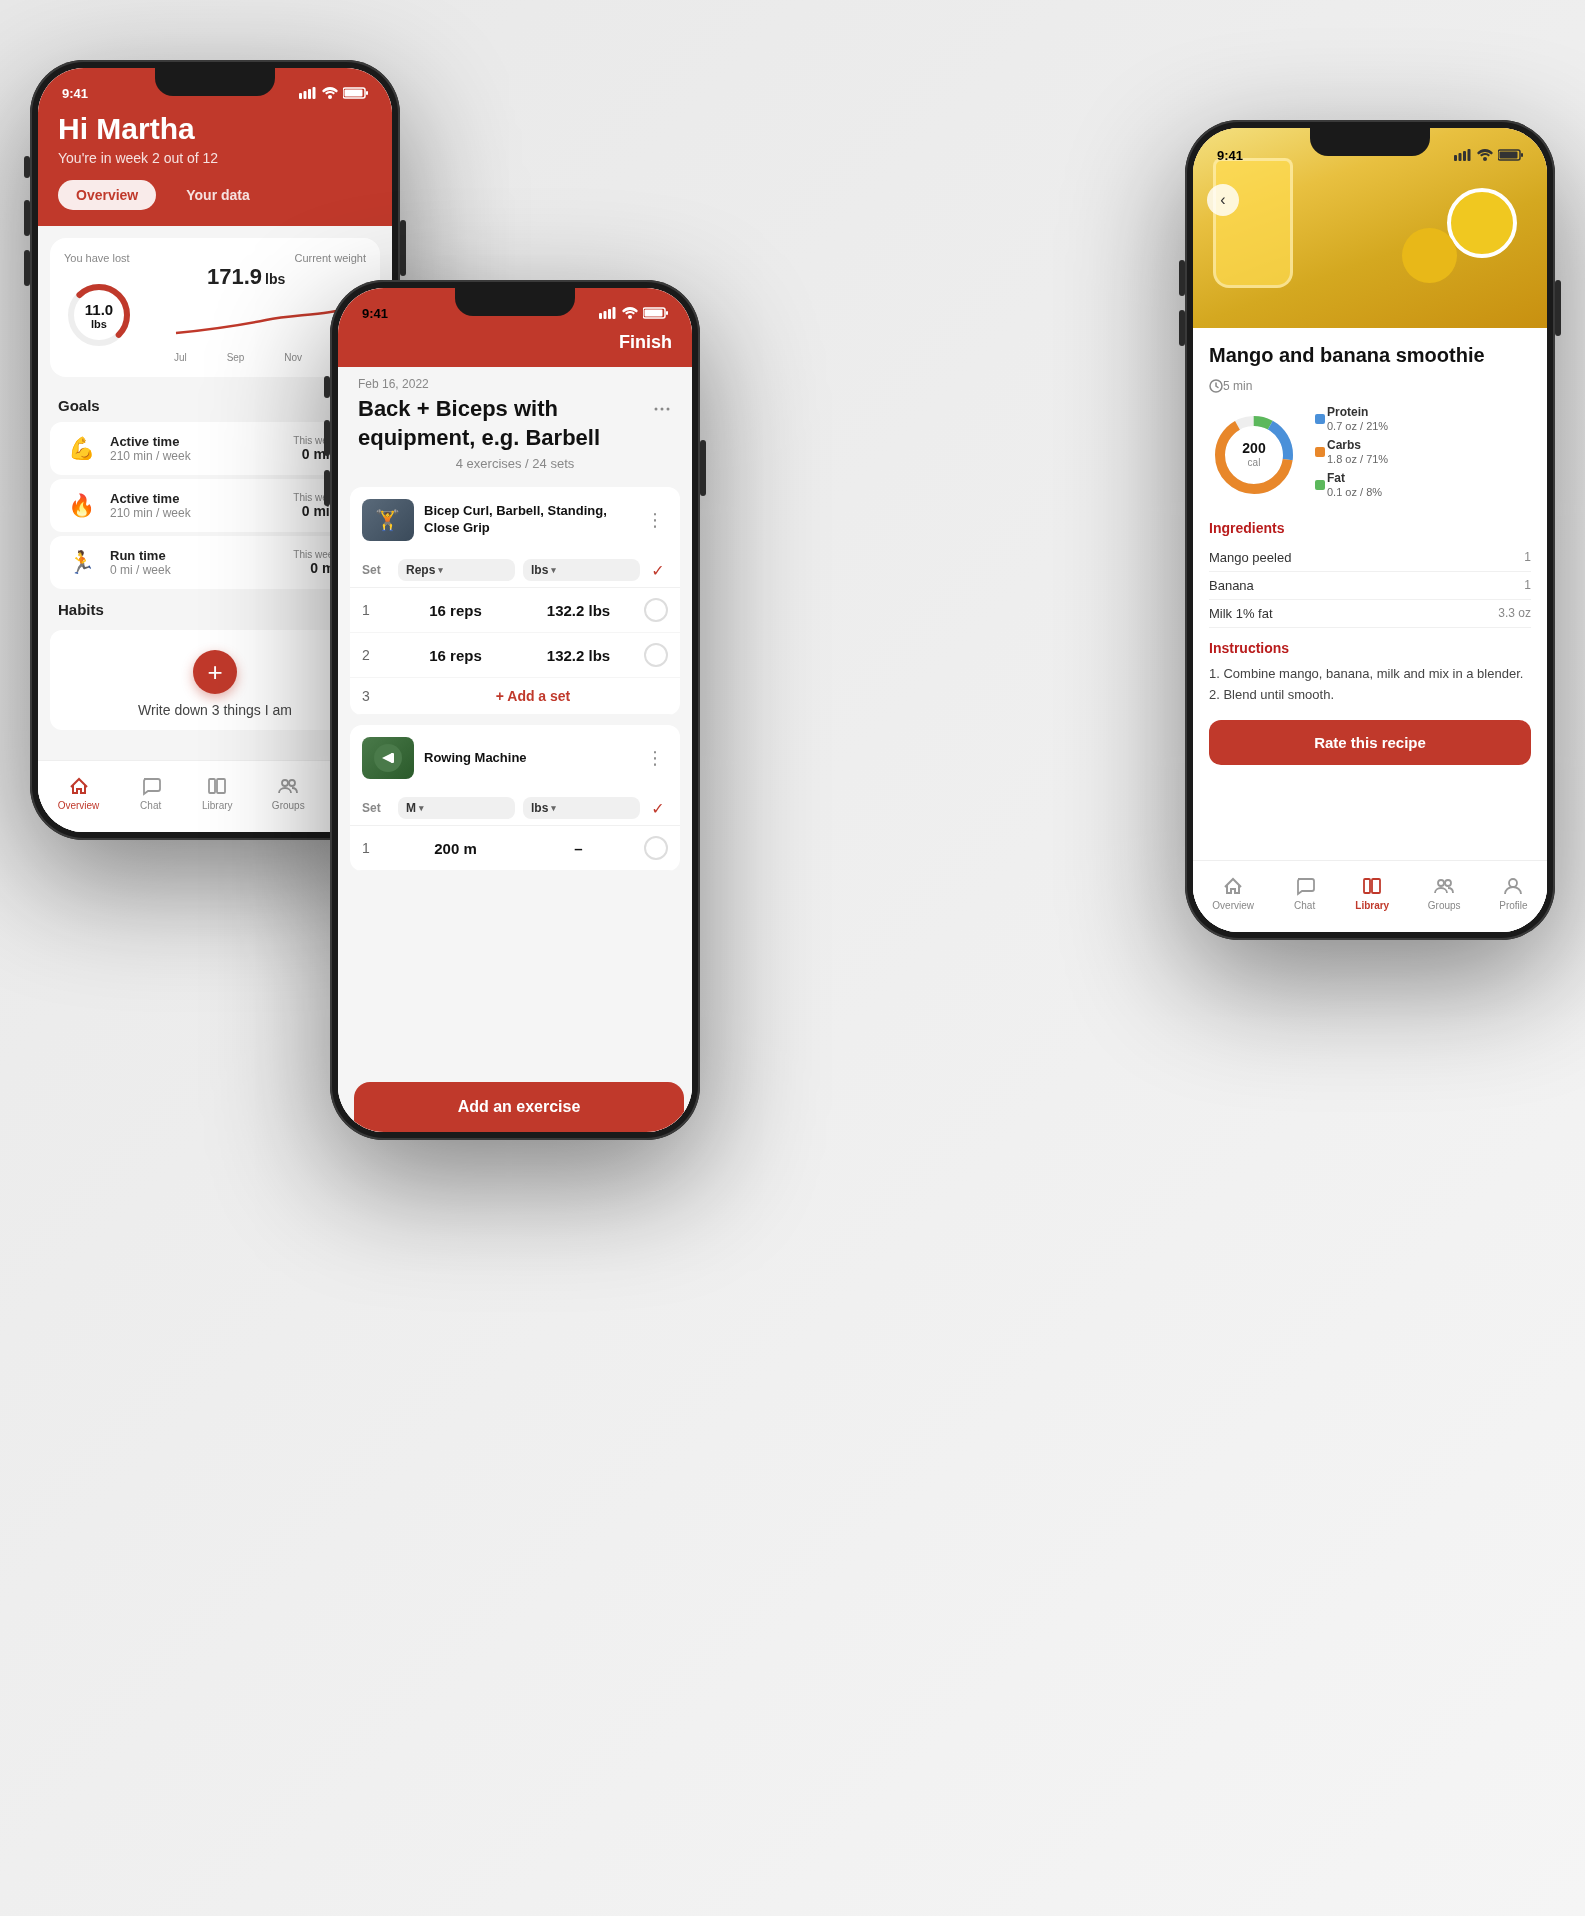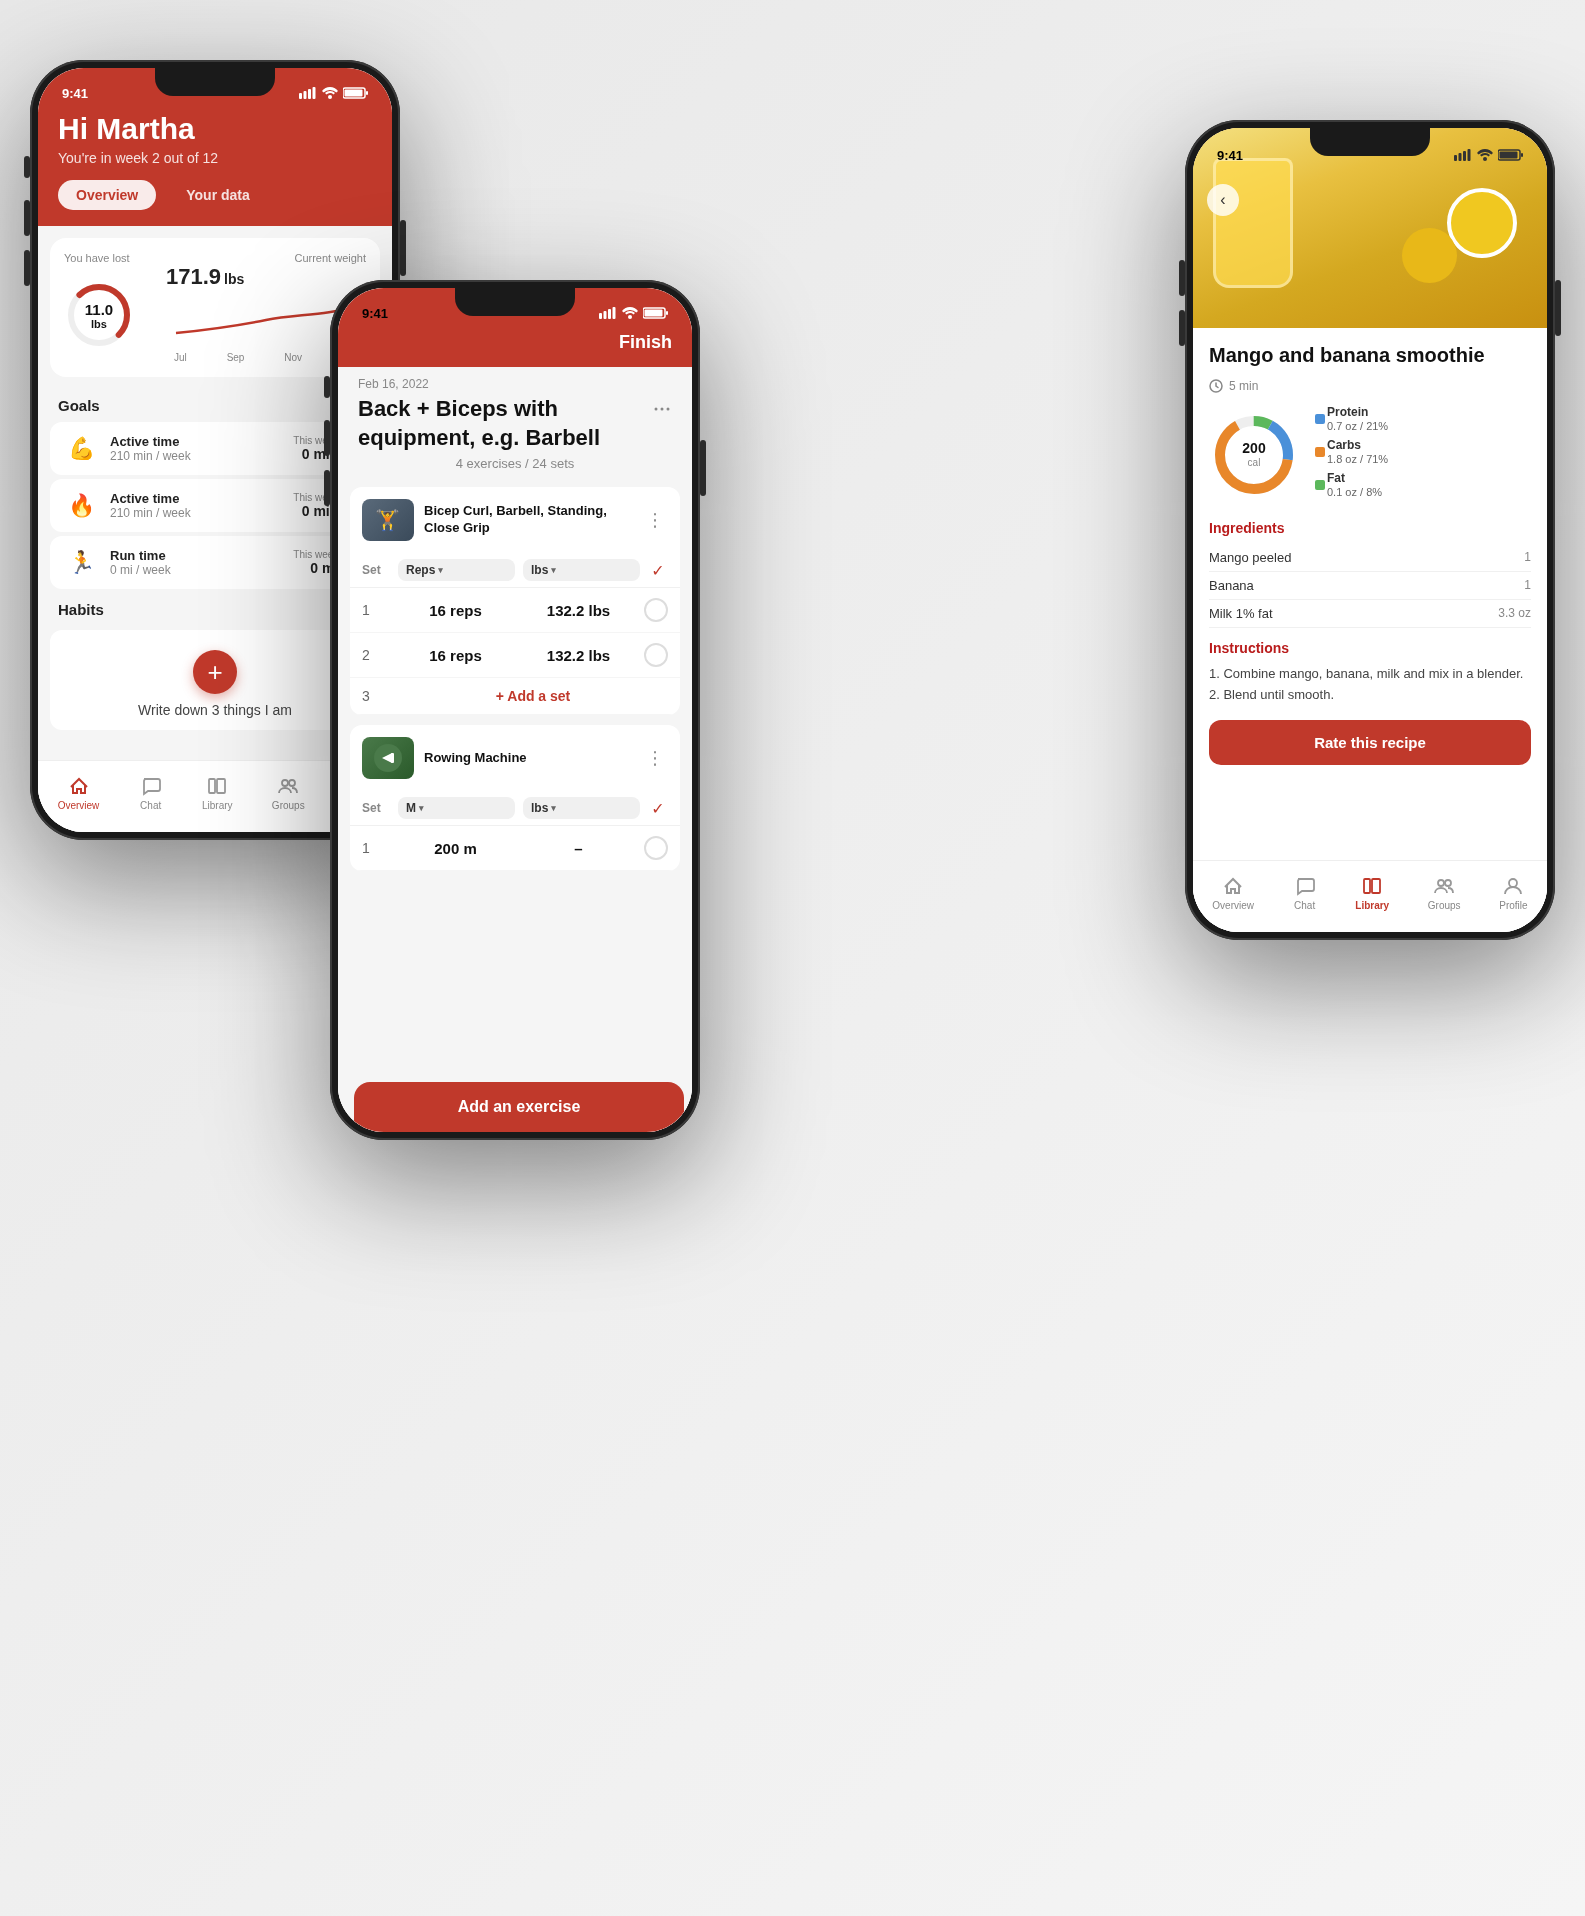--- a/index.html
+++ b/index.html
@@ -566,21 +566,20 @@
     .p3-title {
       font-size: 20px;
       font-weight: 700;
       color: #111;
       margin-bottom: 12px;
     }
 
     .p3-meta {
       display: flex;
       align-items: flex-end;
-      gap: 6px;
       font-size: 12px;
       color: #888;
       margin-bottom: 12px;
     }
 
     .p3-nutrition-row {
       display: flex;
       gap: 16px;
       margin-bottom: 16px;
       align-items: center;
@@ -760,21 +759,21 @@
                   </svg>
                   <div style="position:absolute;inset:0;display:flex;flex-direction:column;align-items:center;justify-content:center;">
                     <span style="font-size:15px;font-weight:800;color:#111;">11.0</span>
                     <span style="font-size:11px;font-weight:600;color:#111;">lbs</span>
                   </div>
                 </div>
               </div>
             </div>
             <div class="p1-current-weight">
               <div class="p1-cw-label">Current weight</div>
-              <div style="display:flex;align-items:baseline;gap:3px;">
+              <div style="display:flex;align-items:baseline;gap:3px;margin-left:41px;">
                 <span class="p1-cw-value">171.9</span>
                 <span class="p1-cw-unit">lbs</span>
               </div>
 
               <div class="p1-graph">
                 <svg class="graph-svg" viewBox="0 0 200 50" preserveAspectRatio="none">
                   <path d="M10,35 C40,32 70,28 100,22 C130,16 160,18 190,8" stroke="#c0392b" stroke-width="2.5" fill="none"></path>
                   <circle cx="190" cy="8" r="4" fill="#c0392b"></circle>
                 </svg>
               </div>

